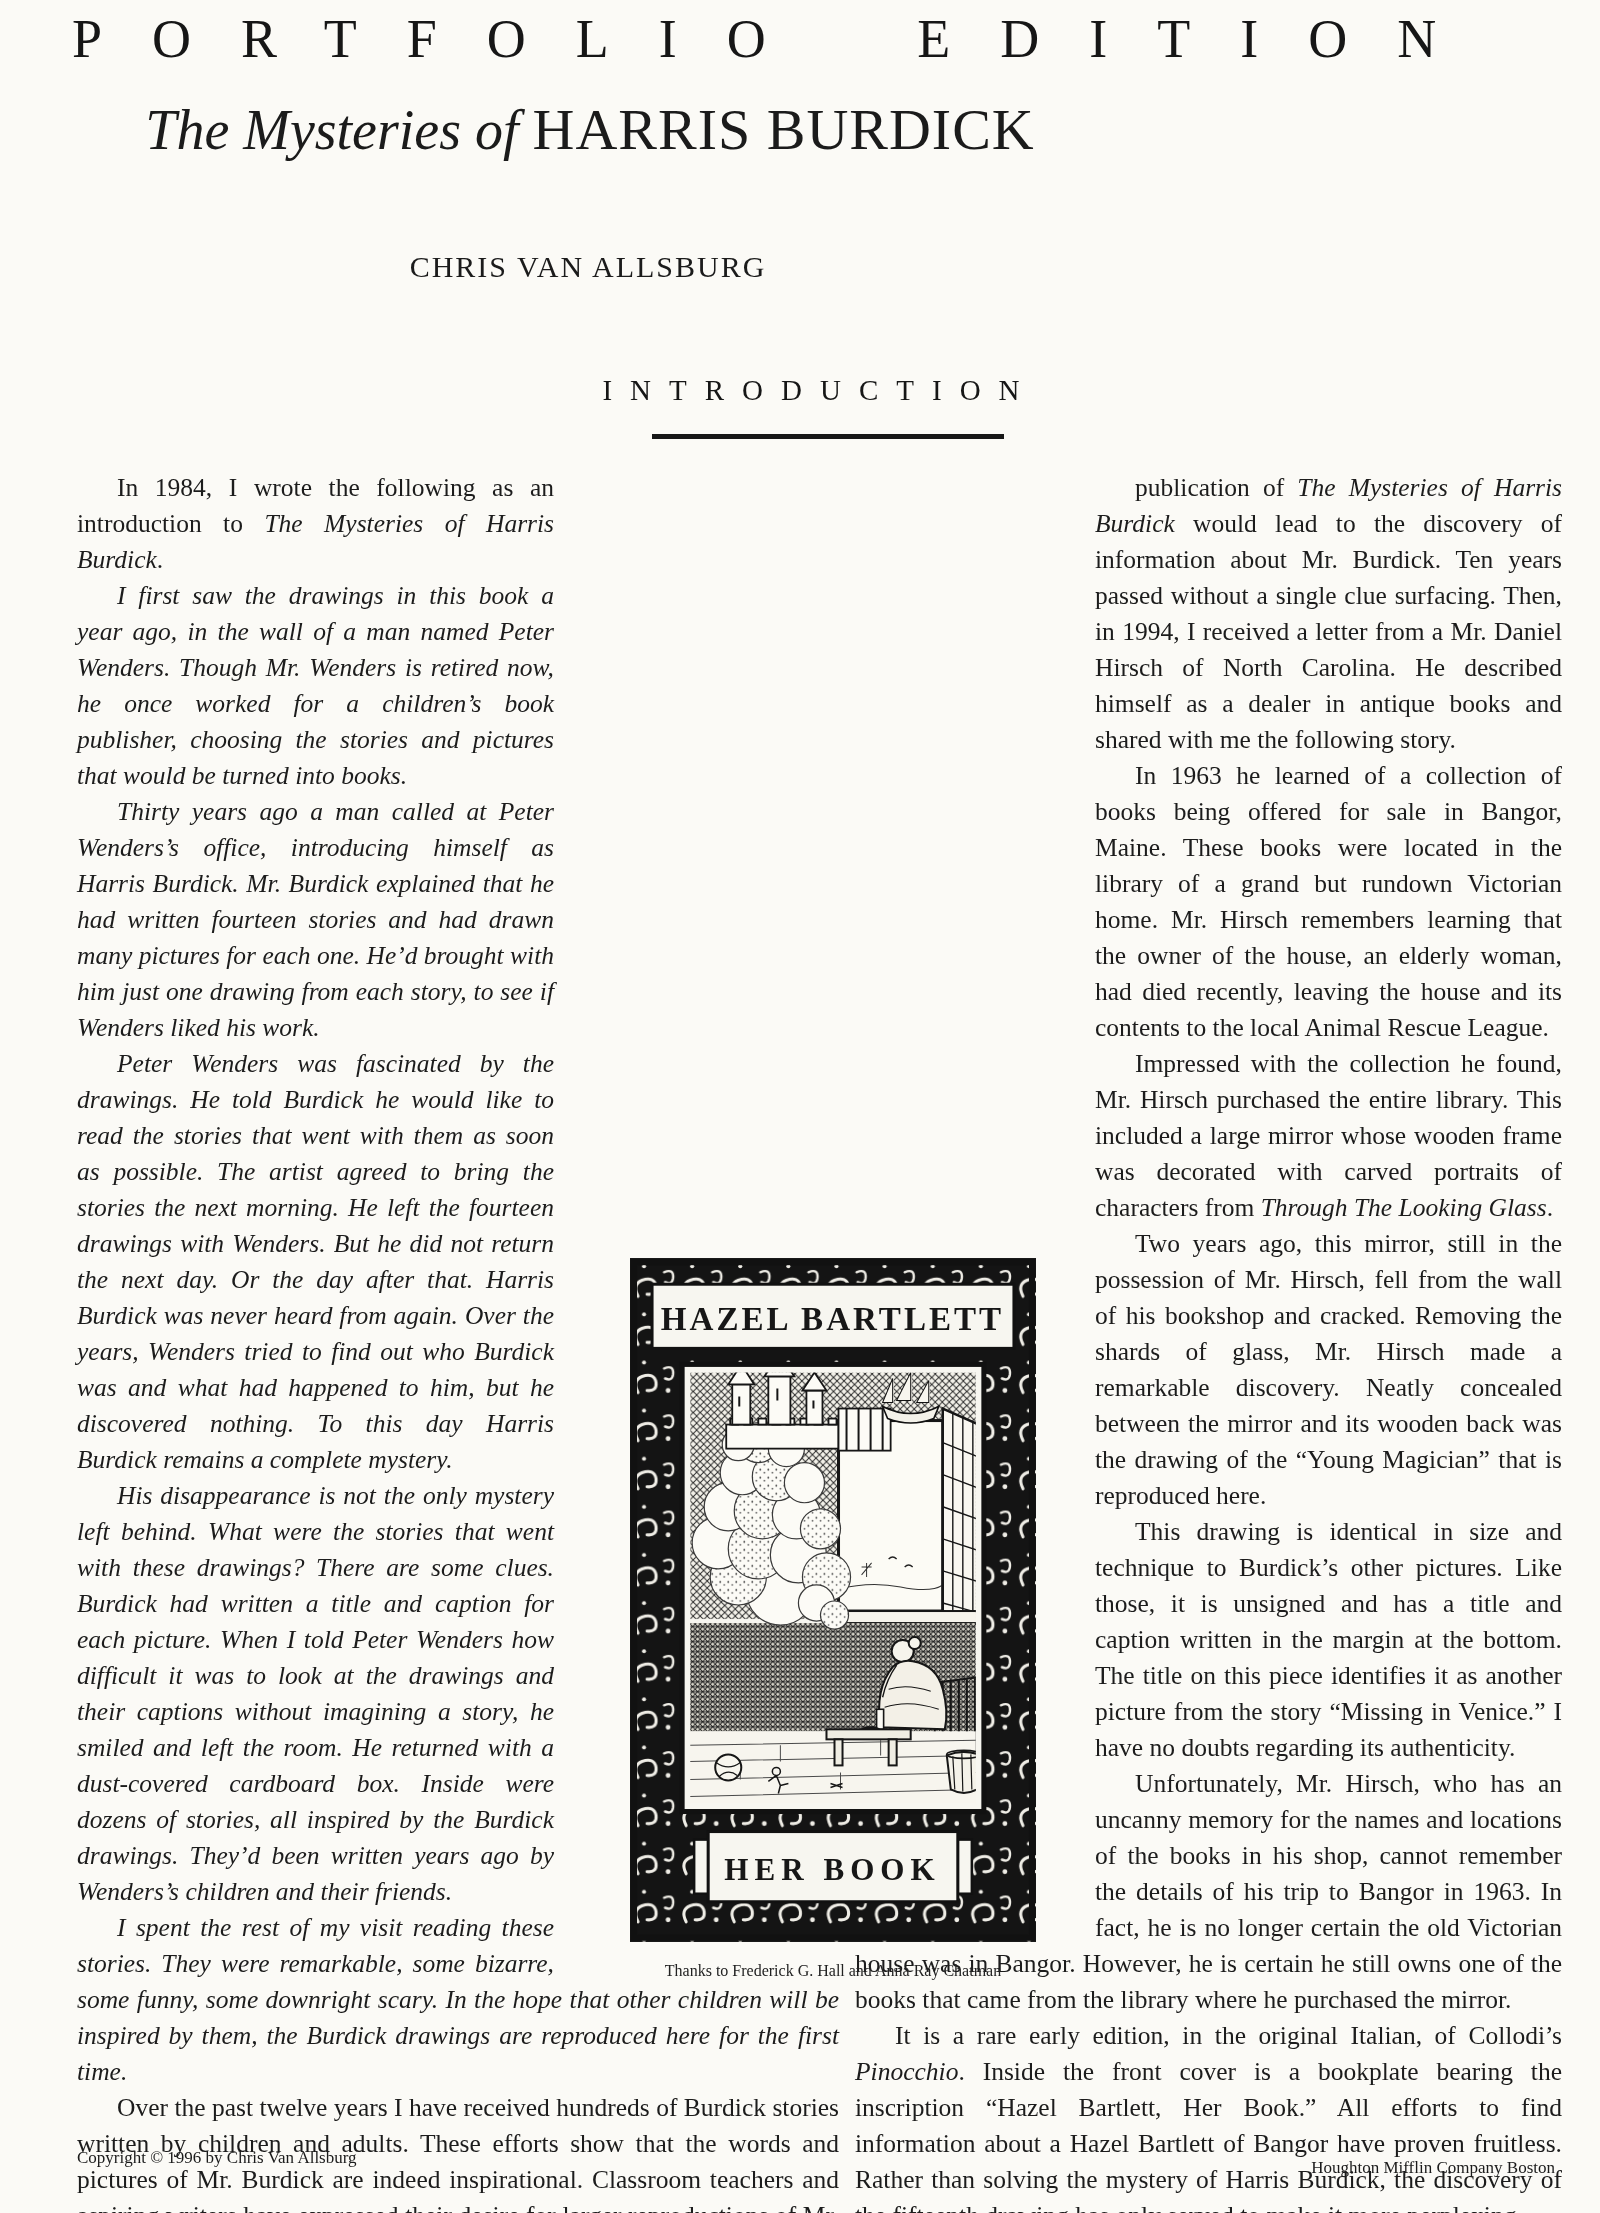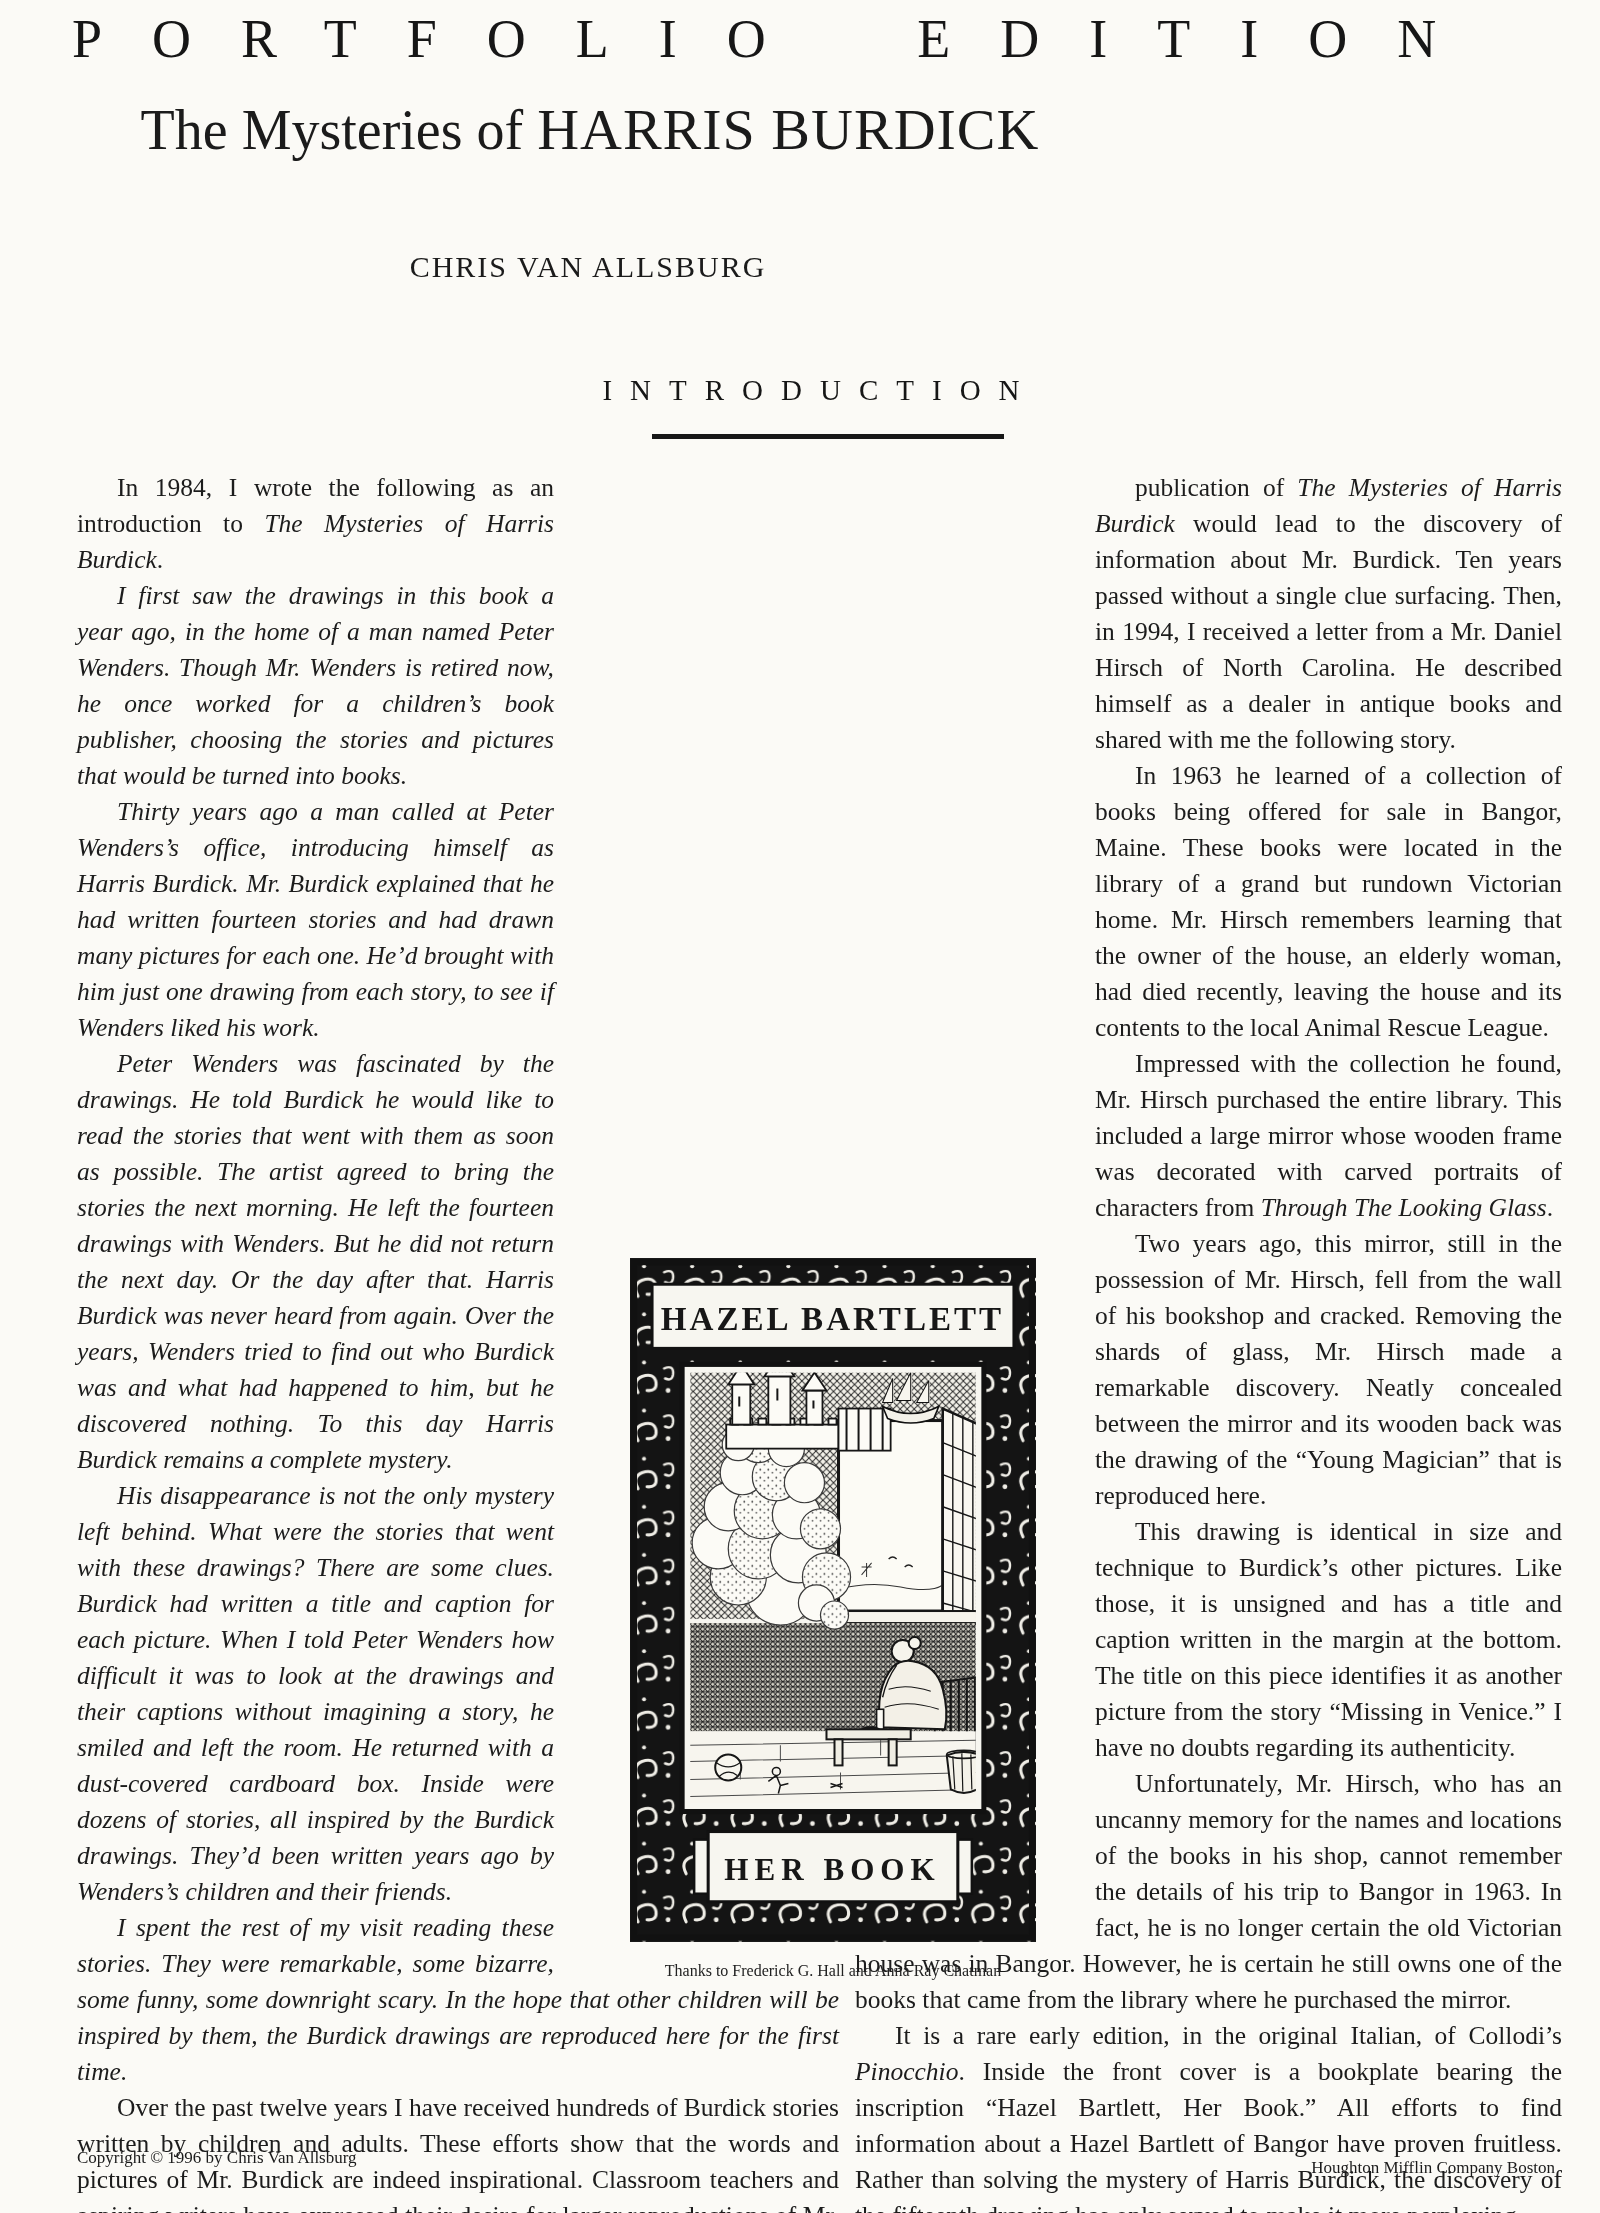--- a/index.html
+++ b/index.html
@@ -2,21 +2,21 @@
 <html><head>
 <meta charset="utf-8">
 <style>
   html,body{margin:0;padding:0;}
   body{width:1600px;height:2213px;background:#fbfaf6;position:relative;
        font-family:"Liberation Serif",serif;color:#1b1b1b;}
   .abs{position:absolute;}
   .header-edition{left:72px;top:8px;width:1490px;font-size:54px;letter-spacing:50px;
        word-spacing:38px;white-space:nowrap;color:#161616;}
   .title-block{left:30px;top:96px;width:1120px;text-align:center;white-space:nowrap;}
-  .title-italic{font-size:56px;}
+  .title-italic{font-style:italic;font-size:56px;}
   .title-caps{font-size:58px;letter-spacing:1px;}
   .author-block{left:28px;top:250px;width:1120px;text-align:center;
        font-size:30px;letter-spacing:2px;}
   .section-head{left:40px;top:374px;width:1560px;text-align:center;
        font-size:29px;letter-spacing:18px;color:#161616;}
   .section-underline{left:652px;top:434px;width:352px;height:5px;background:#171717;}
   .col{font-size:25.5px;line-height:36px;text-align:justify;color:#1c1c1c;}
   .col p{margin:0;text-indent:40px;}
   .col-left{left:77px;top:470px;width:762px;}
   .col-right{left:855px;top:470px;width:707px;}
@@ -38,21 +38,21 @@
 </div>
 
 <div class="abs author-block">CHRIS VAN ALLSBURG</div>
 
 <div class="abs section-head">INTRODUCTION</div>
 <div class="abs section-underline"></div>
 
 <div class="abs col col-left">
   <div class="spacer-l"></div>
   <p><span>In 1984, I wrote the following as an introduction to </span><span class="it">The Mysteries of Harris Burdick</span><span>.</span></p>
-  <p class="it">I first saw the drawings in this book a year ago, in the home of a man named Peter Wenders. Though Mr. Wenders is retired now, he once worked for a children’s book publisher, choosing the stories and pictures that would be turned into books.</p>
+  <p class="it">I first saw the drawings in this book a year ago, in the wall of a man named Peter Wenders. Though Mr. Wenders is retired now, he once worked for a children’s book publisher, choosing the stories and pictures that would be turned into books.</p>
   <p class="it">Thirty years ago a man called at Peter Wenders’s office, introducing himself as Harris Burdick. Mr. Burdick explained that he had written fourteen stories and had drawn many pictures for each one. He’d brought with him just one drawing from each story, to see if Wenders liked his work.</p>
   <p class="it">Peter Wenders was fascinated by the drawings. He told Burdick he would like to read the stories that went with them as soon as possible. The artist agreed to bring the stories the next morning. He left the fourteen drawings with Wenders. But he did not return the next day. Or the day after that. Harris Burdick was never heard from again. Over the years, Wenders tried to find out who Burdick was and what had happened to him, but he discovered nothing. To this day Harris Burdick remains a complete mystery.</p>
   <p class="it">His disappearance is not the only mystery left behind. What were the stories that went with these drawings? There are some clues. Burdick had written a title and caption for each picture. When I told Peter Wenders how difficult it was to look at the drawings and their captions without imagining a story, he smiled and left the room. He returned with a dust-covered cardboard box. Inside were dozens of stories, all inspired by the Burdick drawings. They’d been written years ago by Wenders’s children and their friends.</p>
   <p class="it">I spent the rest of my visit reading these stories. They were remarkable, some bizarre, some funny, some downright scary. In the hope that other children will be inspired by them, the Burdick drawings are reproduced here for the first time.</p>
   <p>Over the past twelve years I have received hundreds of Burdick stories written by children and adults. These efforts show that the words and pictures of Mr. Burdick are indeed inspirational. Classroom teachers and aspiring writers have expressed their desire for larger reproductions of Mr. Burdick’s pictures. To that end, this portfolio has been produced. There is, however, another reason for this edition.</p>
 
 </div>
 
 <div class="abs col col-right">
   <div class="spacer-r"></div>

